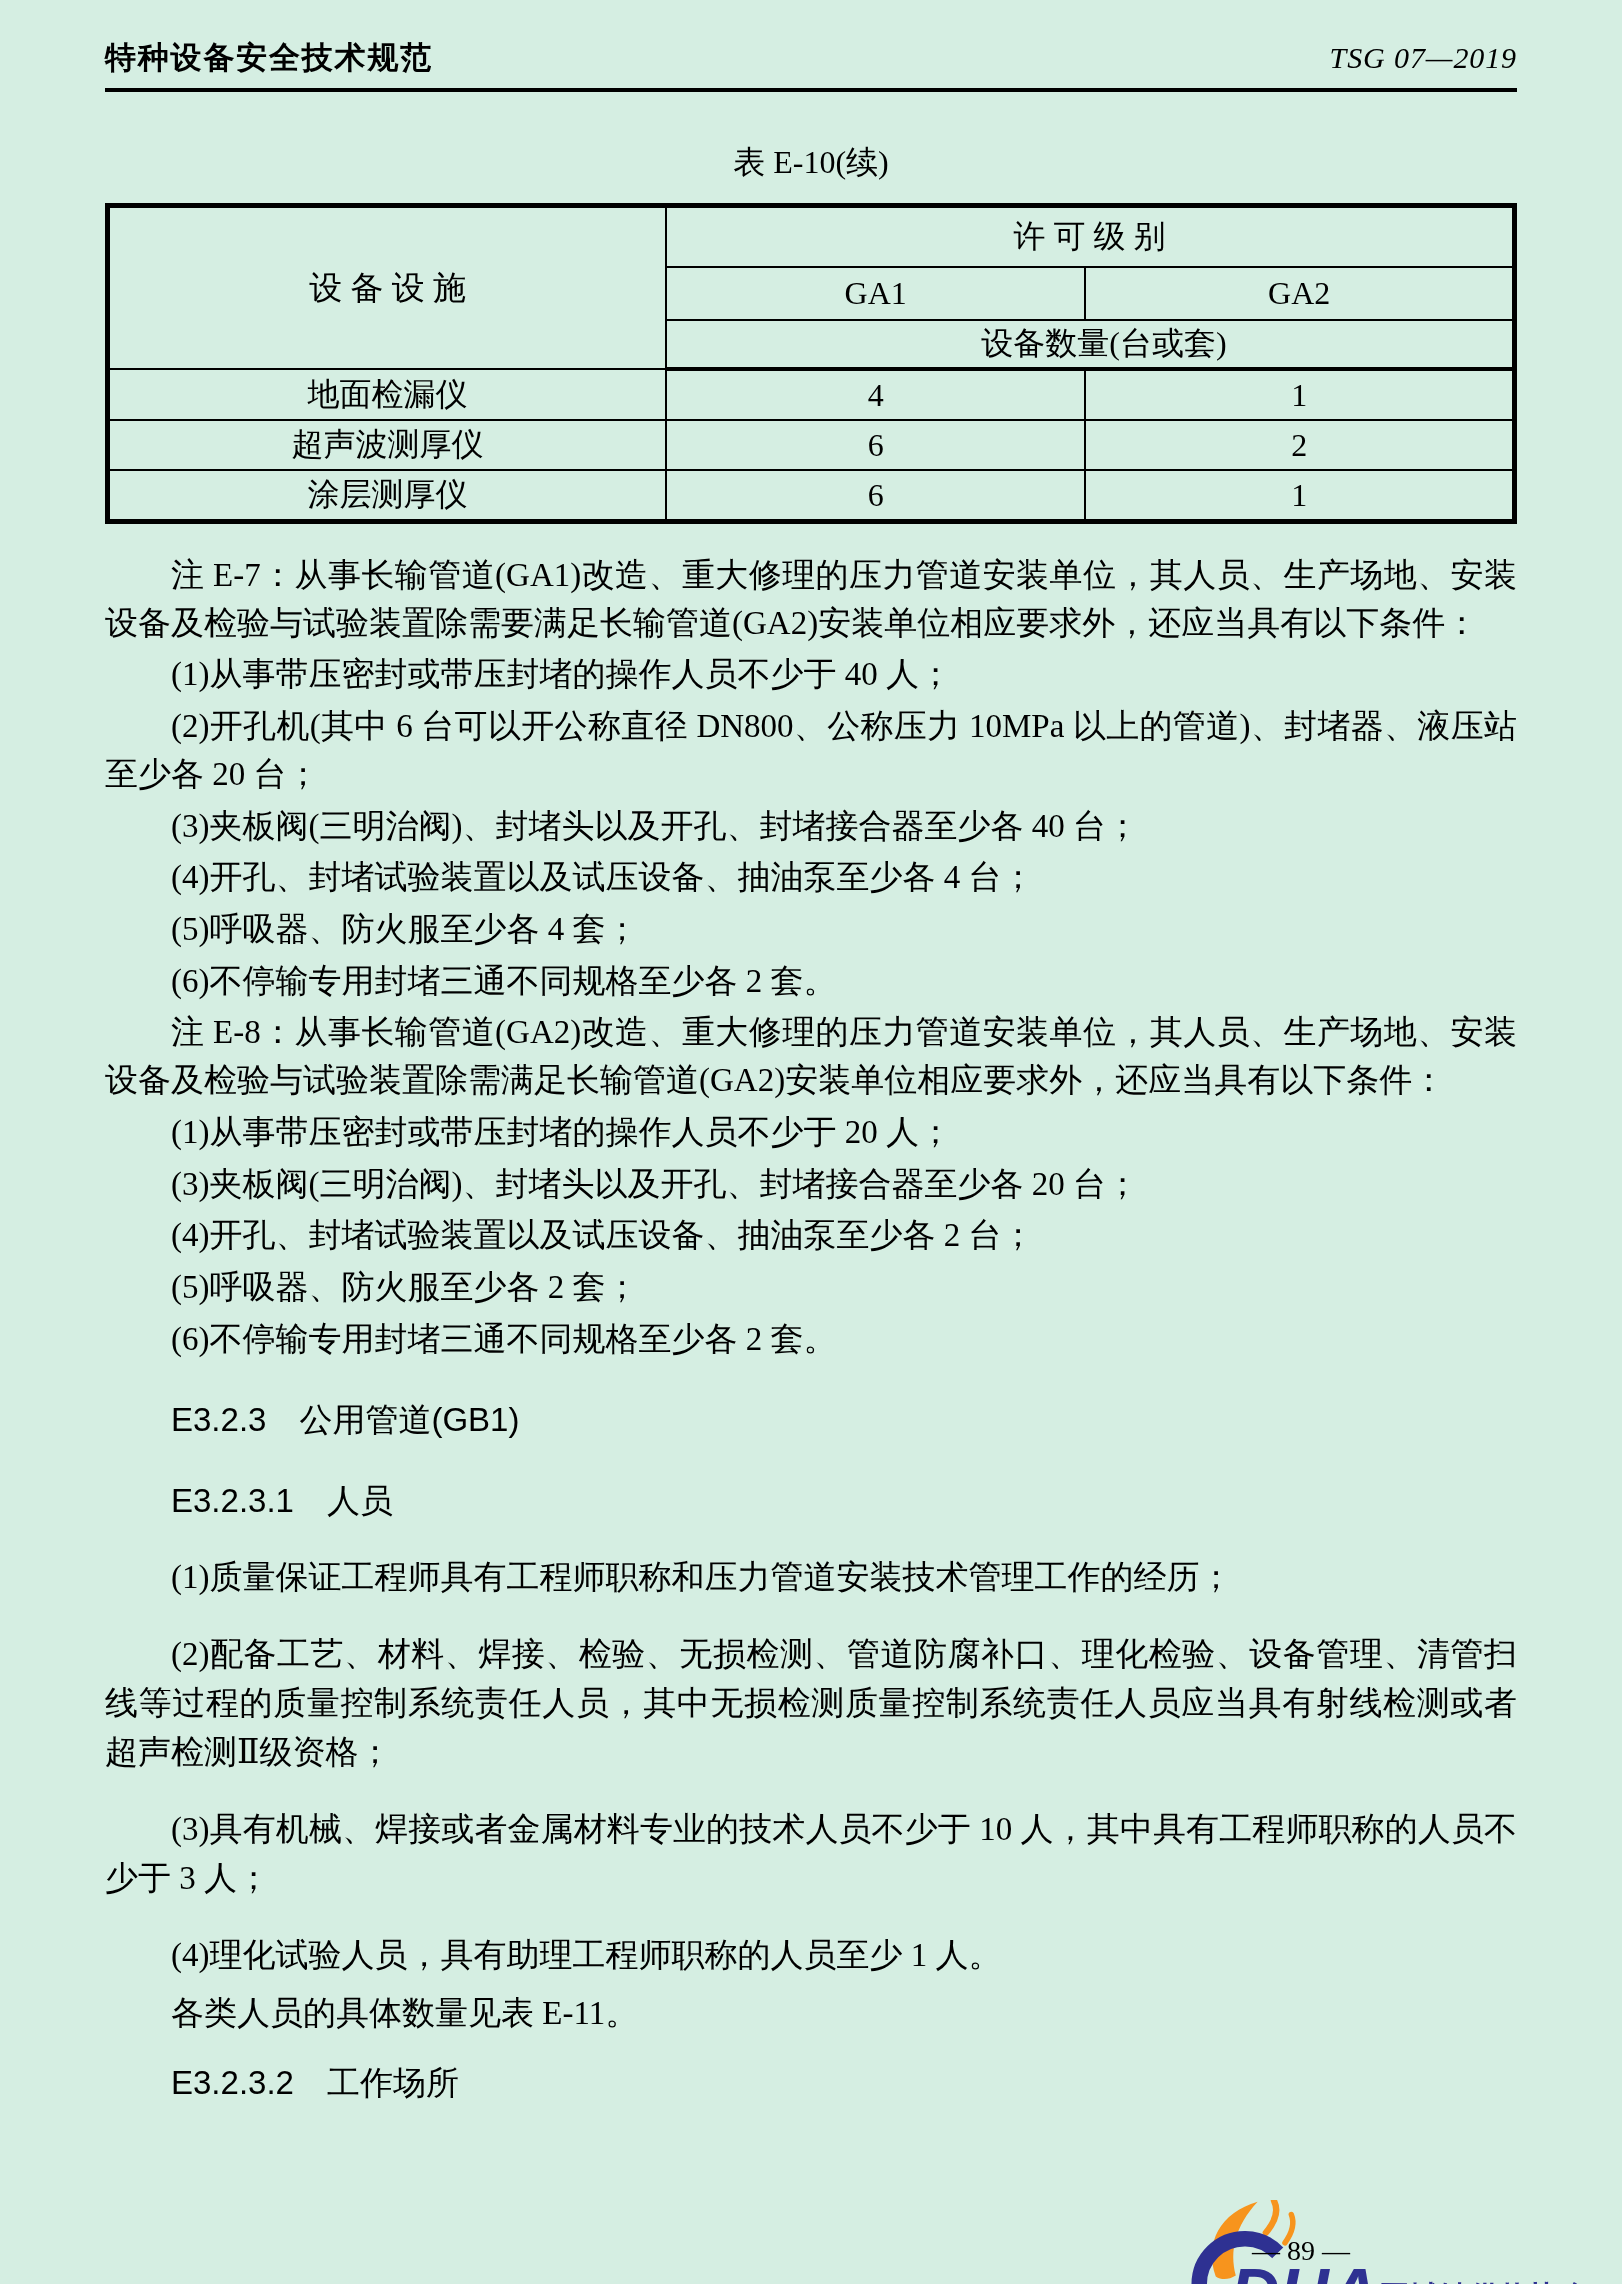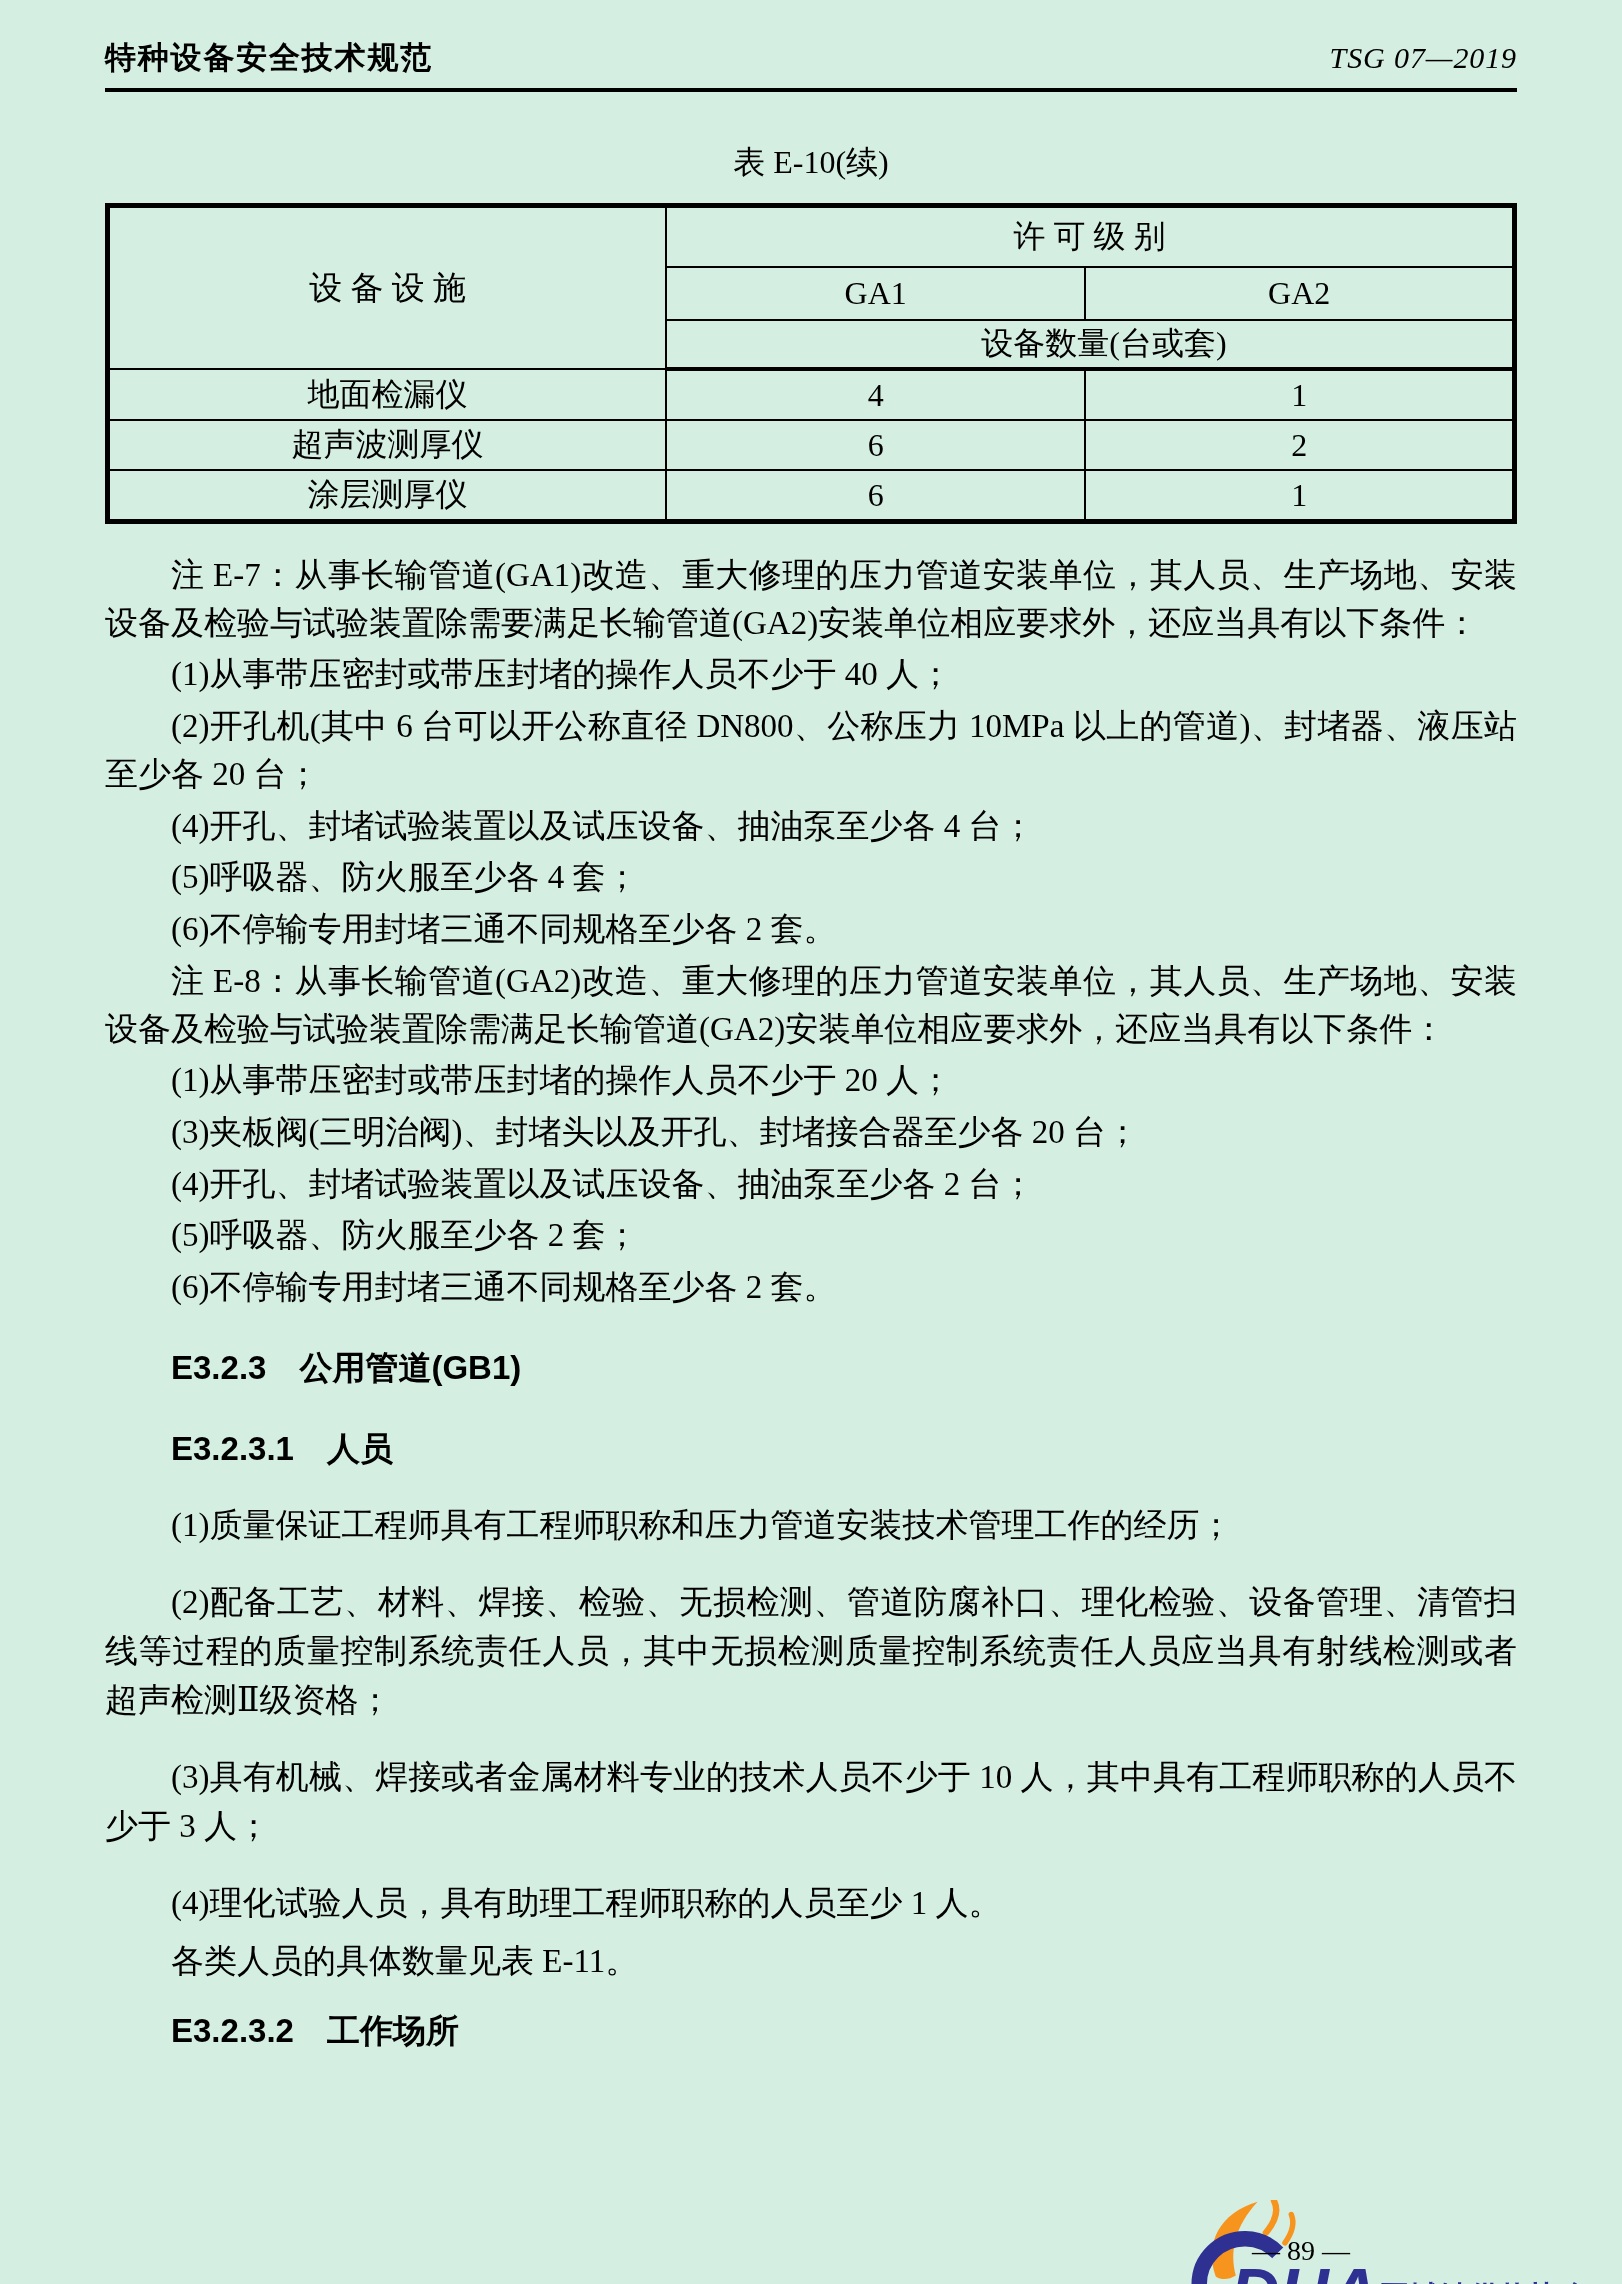--- a/index.html
+++ b/index.html
@@ -34,21 +34,21 @@
   tr.ga-row td{height:51px;border-bottom:2.7px solid var(--ink,#000);}
   tr.qty-row td{height:46px;border-bottom:4.6px solid var(--ink,#000);padding-left:29px;}
   tr.data-row td{height:48px;}
   
   .notes{margin-top:26.5px;font-size:33px;line-height:48px;text-align:justify;}
   .notes p{margin:3.7px 0 0;text-indent:66px;}
   
   .section{font-size:33px;line-height:49px;text-align:justify;}
   .section .h{
     font-family:"Liberation Sans","DejaVu Sans",sans-serif;
-    padding-left:66px;margin-top:32px;font-weight:bold;
+    padding-left:66px;margin-top:32px;
   }
   .section p.bp{text-indent:66px;margin:28px 0 0;}
   .section p.tight{margin-top:9px;}
   .section .h.last{margin-top:20px;}
   
   .page-num{position:absolute;left:1252px;top:2232px;font-size:28px;line-height:37px;z-index:3;}
   .logo{position:absolute;left:1176px;top:2200px;z-index:2;}
   .logo text{font-family:"Liberation Serif","DejaVu Serif",serif;}
   .logo .acr{font-family:"Liberation Sans","DejaVu Sans",sans-serif;}
 </style>
@@ -93,20 +93,21 @@
           <td>6</td>
           <td>1</td>
         </tr>
       </tbody>
     </table>
 
     <div class="notes">
       <p>注 E-7：从事长输管道(GA1)改造、重大修理的压力管道安装单位，其人员、生产场地、安装设备及检验与试验装置除需要满足长输管道(GA2)安装单位相应要求外，还应当具有以下条件：</p>
       <p>(1)从事带压密封或带压封堵的操作人员不少于 40 人；</p>
       <p>(2)开孔机(其中 6 台可以开公称直径 DN800、公称压力 10MPa 以上的管道)、封堵器、液压站至少各 20 台；</p>
+      <p>(3)夹板阀(三明治阀)、封堵头以及开孔、封堵接合器至少各 40 台；</p>
       <p>(4)开孔、封堵试验装置以及试压设备、抽油泵至少各 4 台；</p>
       <p>(5)呼吸器、防火服至少各 4 套；</p>
       <p>(6)不停输专用封堵三通不同规格至少各 2 套。</p>
       <p>注 E-8：从事长输管道(GA2)改造、重大修理的压力管道安装单位，其人员、生产场地、安装设备及检验与试验装置除需满足长输管道(GA2)安装单位相应要求外，还应当具有以下条件：</p>
       <p>(1)从事带压密封或带压封堵的操作人员不少于 20 人；</p>
       <p>(3)夹板阀(三明治阀)、封堵头以及开孔、封堵接合器至少各 20 台；</p>
       <p>(4)开孔、封堵试验装置以及试压设备、抽油泵至少各 2 台；</p>
       <p>(5)呼吸器、防火服至少各 2 套；</p>
       <p>(6)不停输专用封堵三通不同规格至少各 2 套。</p>
     </div>

